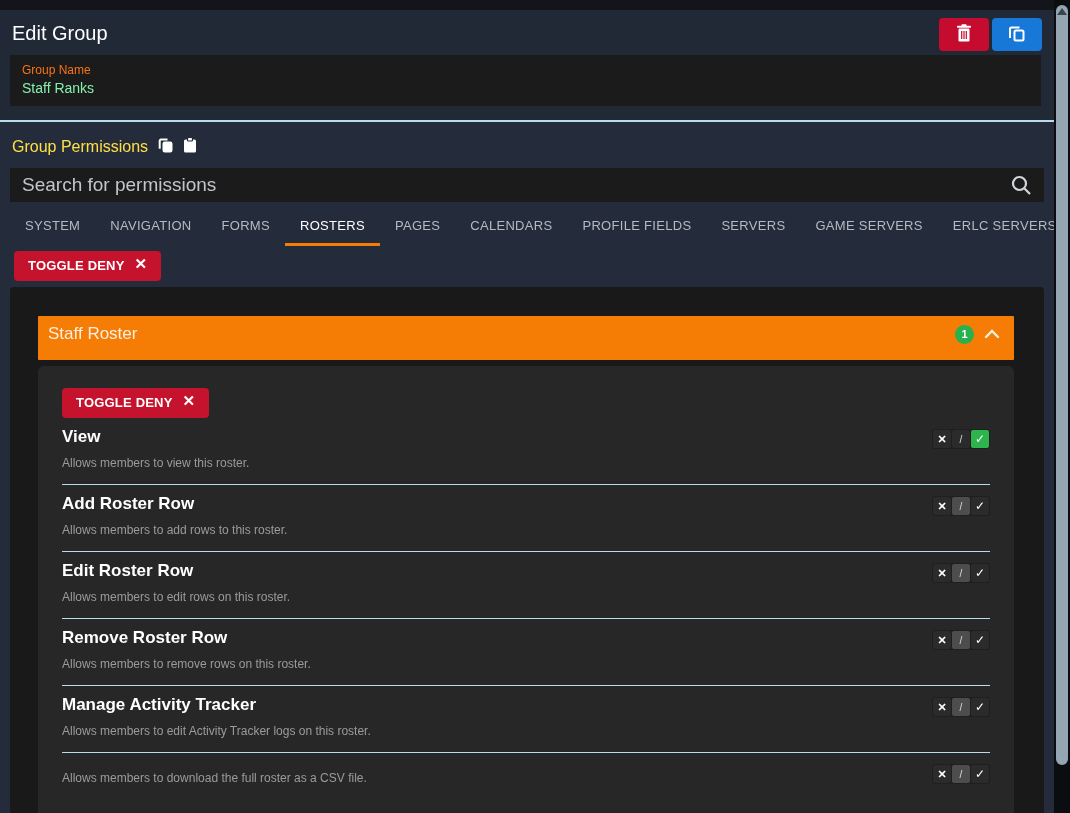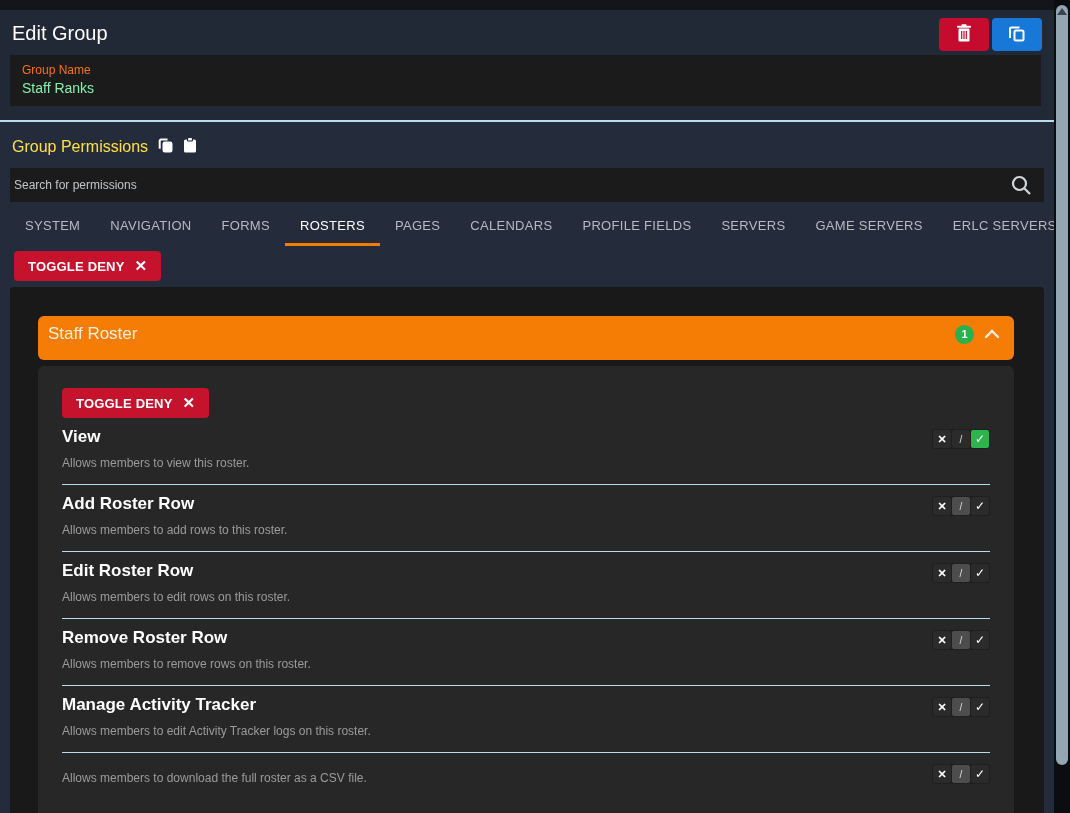--- a/index.html
+++ b/index.html
@@ -36,44 +36,44 @@
   .blue-divider { position:absolute; top:120px; left:0; width:1054px; height:2px; background:#b9dcec; }
 
   
   .perm-heading { position:absolute; top:137px; left:12px; display:flex; align-items:center; gap:10px; }
   .perm-heading .title { font-size:16px; color:#fde047; }
   .icon-btn { background:none; border:none; padding:0; cursor:pointer; display:flex; align-items:center; }
 
   
   .search-bar { position:absolute; top:168px; left:10px; width:1034px; height:34px; background:#1b1b1b; }
   .search-input { width:100%; height:100%; background:transparent; border:none; outline:none;
-    color:#8b5cf6; font-size:12px; padding:0 40px 0 4px; font-family:"Liberation Sans", sans-serif; }
+    color:#8b5cf6; font-size:19px; padding:0 40px 0 12px; font-family:"Liberation Sans", sans-serif; }
   .search-input::placeholder { color:#c2c6cb; opacity:1; }
   .search-icon { position:absolute; right:12px; top:6px; }
 
   
   .tabs { position:absolute; top:208px; left:10px; width:1034px; height:38px; display:flex; }
   .tab { padding:0 15px; line-height:35px; font-size:13px; color:#b6bac1; letter-spacing:0.3px;
     cursor:pointer; border-bottom:3px solid transparent; white-space:nowrap; }
   .tab.active { color:#ffffff; border-bottom-color:#f57d05; }
 
   
   .toggle-deny { position:absolute; height:30px; background:#c5122d; border:none; border-radius:4px;
-    color:#fff; font-weight:bold; font-size:13px; padding:8px 14px; display:flex; align-items:center; gap:10px;
+    color:#fff; font-weight:bold; font-size:13px; padding:8px 14px; display:flex; align-items:flex-end; gap:10px;
     cursor:pointer; font-family:"Liberation Sans", sans-serif; letter-spacing:0.2px; }
   .toggle-deny .x { font-size:15px; font-weight:bold; }
   .toggle-deny.outer { top:251px; left:14px; }
   .toggle-deny.inner { top:388px; left:62px; }
 
   
   .outer-panel { position:absolute; top:287px; left:10px; width:1034px; height:526px; background:#191919; border-radius:4px 4px 0 0; }
 
   
   .acc-header { position:absolute; top:316px; left:38px; width:976px; height:44px; background:#f57d05;
-    border-radius:6px; display:flex; align-items:center; padding:0 14px 8px 10px; cursor:pointer; }
+    border-radius:1px; display:flex; align-items:center; padding:0 14px 8px 10px; cursor:pointer; }
   .acc-title { font-size:17px; color:#ffeede; }
   .acc-right { margin-left:auto; display:flex; align-items:center; gap:10px; }
   .badge { width:19px; height:19px; border-radius:50%; background:#28b14c; color:#fff;
     font-size:11px; font-weight:bold; display:flex; align-items:center; justify-content:center; }
   .chevron { display:flex; align-items:center; }
 
   .acc-content { position:absolute; top:366px; left:38px; width:976px; height:546px; background:#272727;
     border-radius:6px; padding:52px 24px 0 24px; }
 
   

